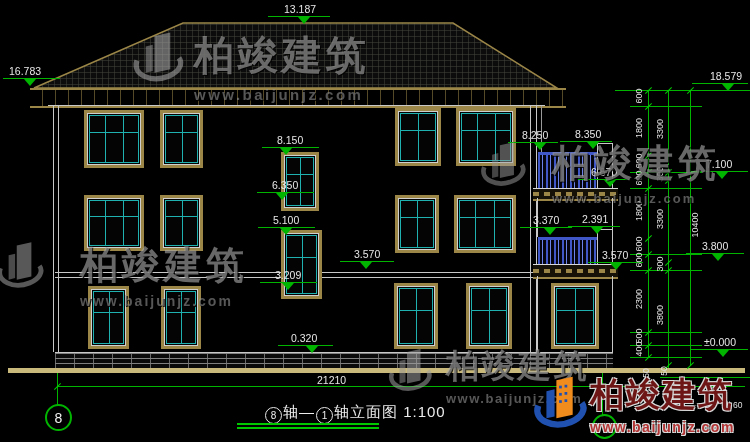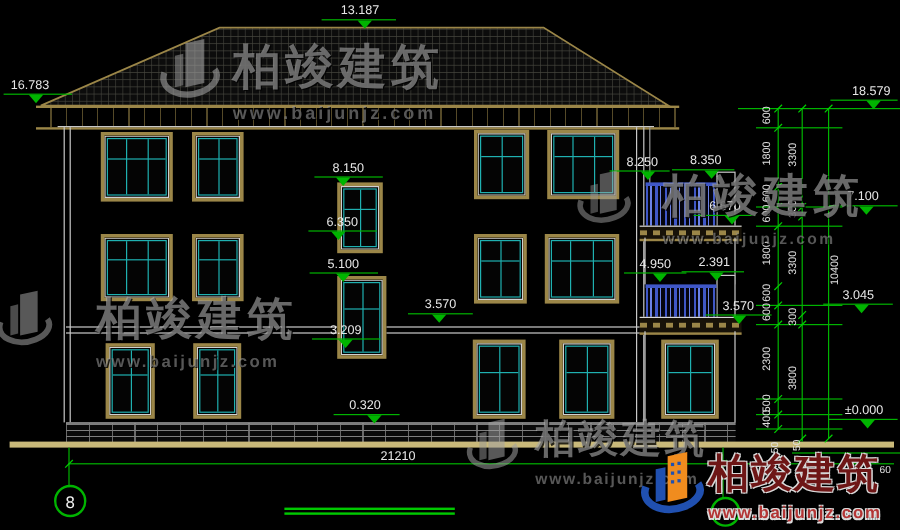--- a/index.html
+++ b/index.html
@@ -191,21 +191,21 @@
     <span class="lab">18.579</span>
       <div class="line"></div>
       <div class="tri"></div>
     </div>
   <div class="em" style="left:690px;top:159px;width:58px;--lm:16px;--tm:26px">
     <span class="lab">7.100</span>
       <div class="line"></div>
       <div class="tri"></div>
     </div>
   <div class="em" style="left:686px;top:241px;width:58px;--lm:16px;--tm:26px">
-    <span class="lab">3.045</span>
+    <span class="lab">3.800</span>
       <div class="line"></div>
       <div class="tri"></div>
     </div>
   <div class="em" style="left:690px;top:337px;width:58px;--lm:14px;--tm:27px">
     <span class="lab">±0.000</span>
       <div class="line"></div>
       <div class="tri"></div>
     </div>
   <div class="em" style="left:262px;top:135px;width:57px;--lm:15px;--tm:18px">
     <span class="lab">8.150</span>
@@ -246,21 +246,21 @@
     <span class="lab">8.350</span>
       <div class="line"></div>
       <div class="tri"></div>
     </div>
   <div class="em" style="left:578px;top:167px;width:52px;--lm:13px;--tm:26px">
     <span class="lab">6.870</span>
       <div class="line"></div>
       <div class="tri"></div>
     </div>
   <div class="em" style="left:520px;top:215px;width:52px;--lm:13px;--tm:24px">
-    <span class="lab">4.950</span>
+    <span class="lab">3.370</span>
       <div class="line"></div>
       <div class="tri"></div>
     </div>
   <div class="em" style="left:568px;top:214px;width:52px;--lm:14px;--tm:23px">
     <span class="lab">2.391</span>
       <div class="line"></div>
       <div class="tri"></div>
     </div>
   <div class="em" style="left:588px;top:250px;width:55px;--lm:14px;--tm:22px">
     <span class="lab">3.570</span>
@@ -315,35 +315,38 @@
   <span class="vlab" style="left:622px;top:331px">500</span>
   <span class="vlab" style="left:622px;top:344px">400</span>
   <span class="vlab" style="left:643px;top:124px">3300</span>
   <span class="vlab" style="left:643px;top:169px">300</span>
   <span class="vlab" style="left:643px;top:214px">3300</span>
   <span class="vlab" style="left:643px;top:259px">300</span>
   <span class="vlab" style="left:643px;top:310px">3800</span>
   <span class="vlab" style="left:678px;top:220px">10400</span>
   <span class="slab-txt" style="left:641px;top:368px;transform:rotate(-90deg)">50</span>
   <span class="slab-txt" style="left:659px;top:366px;transform:rotate(-90deg)">50</span>
-  <span class="slab-txt" style="left:733px;top:386px">60</span>
+  <span class="slab-txt" style="left:733px;top:400px">60</span>
 
   <div class="g-v" style="left:57px;top:373px;height:33px"></div>
   <div class="g-v" style="left:602px;top:373px;height:42px"></div>
   <div class="g-h" style="left:57px;top:386px;width:688px"></div>
   <div class="tick" style="left:53px;top:386px"></div>
   <div class="tick" style="left:598px;top:386px"></div>
   <span class="dimlab" style="left:317px;top:374px">21210</span>
   <div class="bubble" style="left:45px;top:404px;width:23px;height:23px">
     <span>8</span>
     </div>
   <div class="bubble" style="left:592px;top:414px;width:21px;height:21px">
     <span></span>
     </div>
 
+  <div class="title" style="left:264px;top:403px">
+    <span class="circ">8</span><span>轴</span><span>—</span><span class="circ">1</span><span>轴立面图</span>&nbsp;<span>1:100</span>
+  </div>
   <div class="uline" style="left:237px;top:423px;width:142px"></div>
   <div class="uline" style="left:237px;top:427px;width:142px"></div>
 
   <div class="wm" style="left:130px;top:28px">
     <svg width="56" height="58" viewBox="0 0 64 64">
       <path d="M8 36 C2 52 24 62 44 54 C56 49 61 40 56 33" fill="none" stroke="rgba(160,160,160,.6)" stroke-width="6"></path>
       <path d="M28 8 L46 4 L46 46 L28 50 Z" fill="rgba(160,160,160,.6)"></path>
       <path d="M18 20 L26 18 L26 48 L18 50 Z" fill="rgba(150,150,150,.55)"></path>
       </svg></div>
   <div class="wm" style="left:194px;top:28px">

